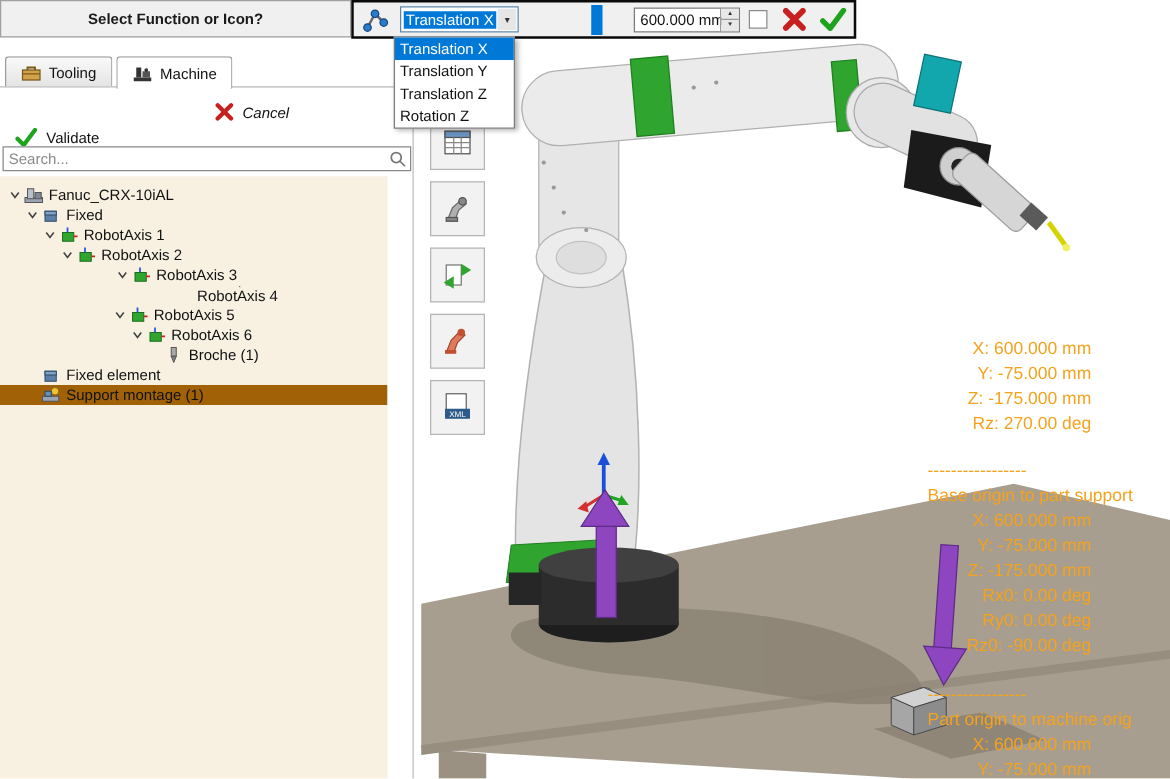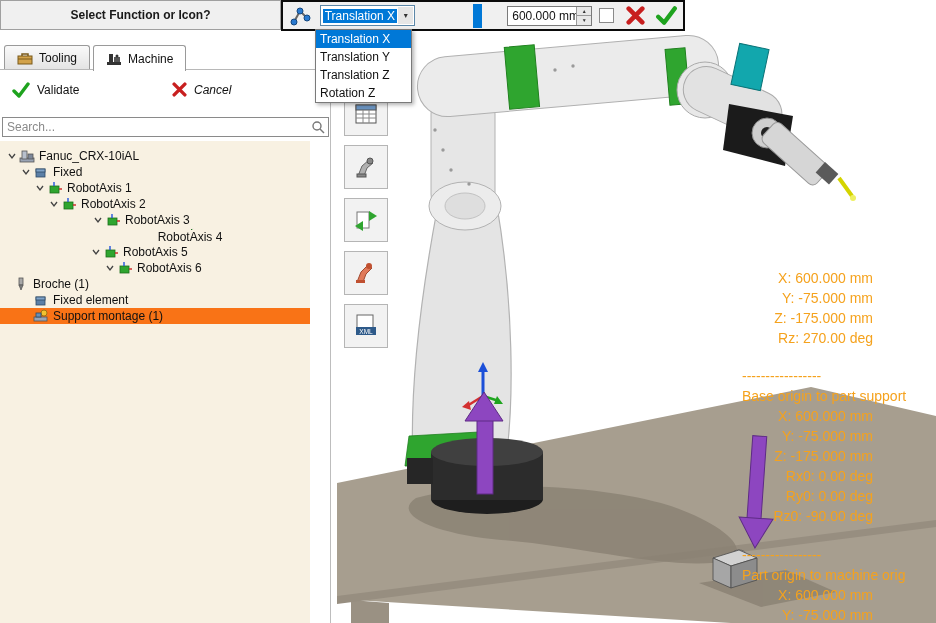--- a/index.html
+++ b/index.html
@@ -8,29 +8,29 @@
   
   .left-panel{position:absolute;left:0;top:0;width:331px;height:623px;background:#fff;border-right:1px solid #bdbdbd;box-sizing:border-box;}
   .panel-header{position:absolute;left:0;top:0;width:281px;height:30px;background:#f0f0f0;border:1px solid #a0a0a0;box-sizing:border-box;display:flex;align-items:center;justify-content:center;font-size:12px;font-weight:bold;color:#1a1a1a;}
   .tabs{position:absolute;left:4px;top:45px;height:25px;display:flex;gap:3px;z-index:2;}
   .tab{display:flex;align-items:center;gap:6px;padding:0 12px;font-size:12px;color:#111;
        border:1px solid #9a9a9a;border-bottom:none;border-radius:3px 3px 0 0;background:linear-gradient(#fafafa,#e4e4e4);height:23px;cursor:default;}
   .tab.active{background:#fff;height:25px;margin-bottom:-1px;position:relative;z-index:3;}
   .tabs-underline{position:absolute;left:0;top:69px;width:331px;height:1px;background:#b8b8b8;}
   .action-row{position:absolute;left:0;top:80px;width:331px;height:28px;}
   .btn-validate,.btn-cancel{position:absolute;top:2px;display:flex;align-items:center;gap:7px;font-size:12px;color:#111;cursor:default;}
-  .btn-validate{left:12px;}
+  .btn-validate{left:12px;margin-top:20px;}
   .btn-cancel{left:172px;font-style:italic;}
   .search-box{position:absolute;left:2px;top:117px;width:327px;height:20px;border:1px solid #8a8a8a;background:#fff;box-sizing:border-box;display:flex;align-items:center;}
   .search-input{flex:1;border:none;outline:none;background:transparent;font-size:12px;padding:0 4px;color:#333;font-family:"Liberation Sans",sans-serif;}
   .search-input::placeholder{color:#8a8a8a;}
   .search-glyph{width:16px;display:flex;align-items:center;justify-content:center;margin-right:2px;}
   .tree{position:absolute;left:0;top:141px;width:310px;height:482px;background:#f8f1e2;overflow:hidden;padding-top:7px;box-sizing:border-box;font-size:12px;}
   .tree-row{display:flex;align-items:center;height:16px;white-space:nowrap;color:#111;}
-  .tree-row.selected{background:#f97316;}
+  .tree-row.selected{background:#a16207;}
   .chev{width:12px;min-width:12px;display:inline-flex;justify-content:center;align-items:center;}
   .ticon{width:16px;height:14px;min-width:16px;margin:0 4px 0 1px;}
   .tlabel{padding-right:6px;}
 
   
   .viewport{position:absolute;left:331px;top:0;width:605px;height:623px;background:#fff;}
   .scene{position:absolute;left:0;top:0;}
 
   
   .ov{position:absolute;font-size:14px;line-height:20px;z-index:5;white-space:nowrap;}
@@ -317,21 +317,21 @@
           <svg class="chev" width="10" height="10" viewBox="0 0 10 10">
             <polyline points="2,3 5,7 8,3" fill="none" stroke="#444444" stroke-width="1.3"></polyline>
           </svg>
           <svg class="ticon" viewBox="0 0 16 14">
             <rect x="3" y="5" width="9" height="7" fill="#2fa52f" stroke="#1b6e1b" stroke-width="0.8"></rect>
             <line x1="7" y1="5" x2="7" y2="1" stroke="#2255dd" stroke-width="1.4"></line>
             <line x1="12" y1="8" x2="15" y2="8" stroke="#cc2222" stroke-width="1.4"></line>
           </svg>
           <span class="tlabel">RobotAxis 6</span>
         </div>
-        <div class="tree-row" style="">
+        <div class="tree-row" style="padding-left: 118px;">
           <span class="chev"></span>
           <svg class="ticon" viewBox="0 0 16 14">
             <rect x="6" y="1" width="4" height="7" fill="#a8a8a8" stroke="#555" stroke-width="0.8"></rect>
             <polygon points="6,8 10,8 8,13" fill="#808080" stroke="#555" stroke-width="0.8"></polygon>
           </svg>
           <span class="tlabel">Broche (1)</span>
         </div>
         <div class="tree-row" style="padding-left: 20px;">
           <span class="chev"></span>
           <svg class="ticon" viewBox="0 0 16 14">

